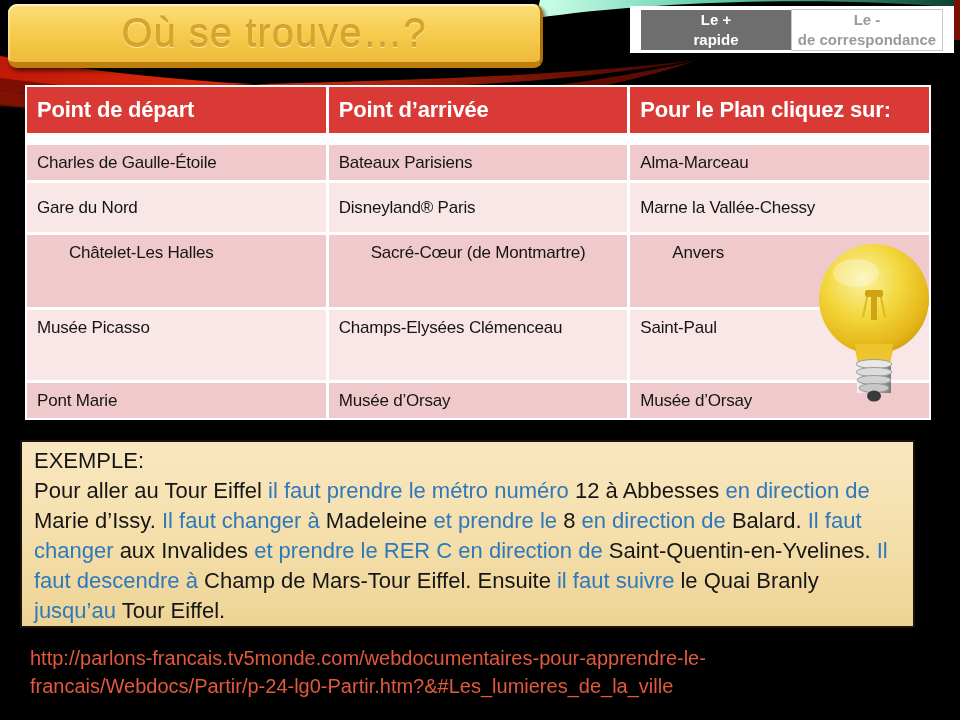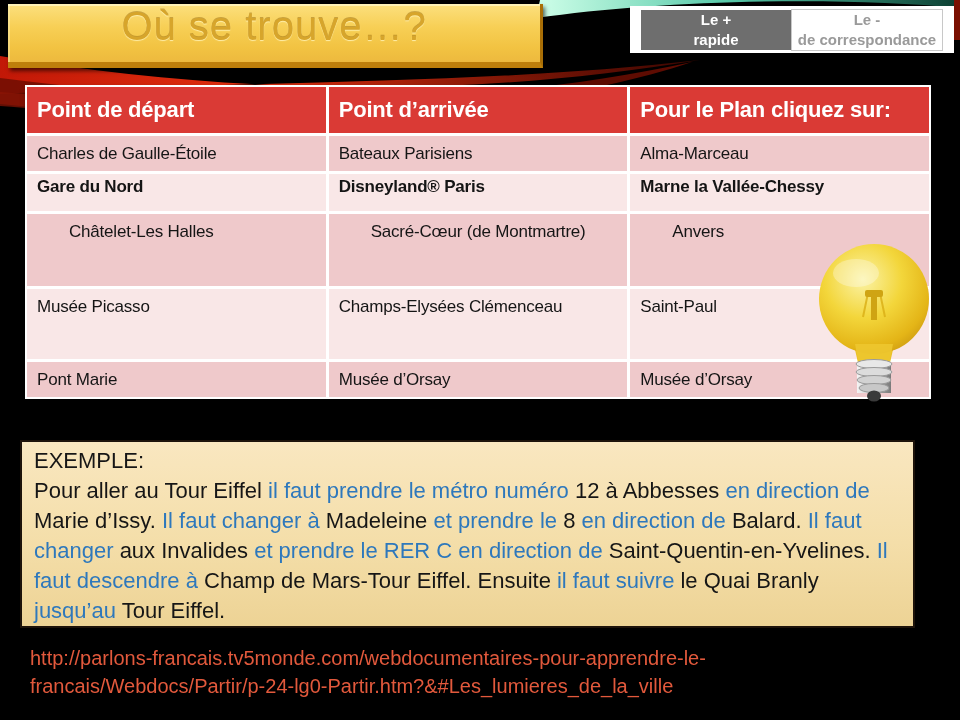--- a/index.html
+++ b/index.html
@@ -8,21 +8,21 @@
     background:#000; font-family:"Liberation Sans", sans-serif;
   }
   .bg-decor { position:absolute; left:0; top:0; z-index:0; }
 
   
   .title-box {
     position:absolute; left:8px; top:4px; width:532px; height:58px; z-index:2;
     background:linear-gradient(180deg,#FCE07E 0%,#F7CF55 40%,#F2C342 75%,#EDB93E 100%);
     border-bottom:6px solid #BE7F0C; border-right:3px solid #A96F06;
     box-shadow:inset 0 2px 0 rgba(255,255,230,.55), inset 2px 0 0 rgba(255,255,220,.35), 2px 3px 4px rgba(0,0,0,.6);
-    display:flex; align-items:flex-start; justify-content:center;
+    display:flex; align-items:center; justify-content:center;border-radius:9px;
   }
   .title-text {
     font-size:40px; letter-spacing:1px; color:#D7A52B;
     text-shadow:0 -1px 0 rgba(130,85,0,.4), 0 1px 1px rgba(255,242,180,.9);
   }
 
   
   .speed-panel {
     position:absolute; left:630px; top:6px; width:324px; height:47px; z-index:2;
     background:#fff; display:flex; align-items:center; justify-content:center;
@@ -32,32 +32,32 @@
     align-items:center; justify-content:center;
     font-size:15px; font-weight:bold; line-height:1.3; cursor:pointer;
   }
   .speed-btn.fast { background:#6E6E6E; color:#fff; }
   .speed-btn.less { background:#fff; color:#9A9A9A; border:1px solid #C8C8C8; }
 
   
   .stations-table {
     position:absolute; left:25px; top:85px; width:906px; z-index:1;
     background:#fff; padding:2px; box-sizing:border-box;
-    display:flex; flex-direction:column; gap:3px;
+    display:flex; flex-direction:column; gap:12px;
     box-shadow:3px 4px 6px rgba(0,0,0,.55);
   }
   .trow { display:flex; gap:3px; }
   .tcell {
     flex:1 1 0; padding:7px 10px; font-size:17px; color:#151515;
     line-height:1.25; letter-spacing:-0.2px;
   }
   .thead .tcell { background:#DA3A35; color:#fff; font-weight:bold; font-size:22px; padding:9px 10px; }
   .row-dark  .tcell { background:#EFC9CB; }
   .row-light .tcell { background:#F9E7E7; }
-  .tbody .trow:nth-child(2) .tcell { padding-top:2px; padding-bottom:14px;font-weight:bold; }
+  .tbody .trow:nth-child(2) .tcell { padding-top:14px; padding-bottom:14px; }
   .tbody .trow:nth-child(3) .tcell { min-height:58px;padding-left:42px; }
   .tbody .trow:nth-child(4) .tcell { min-height:56px; }
 
   
   .bulb { position:absolute; left:815px; top:241px; z-index:3; }
 
   
   .example-box {
     position:absolute; left:20px; top:440px; width:895px; height:188px; z-index:2;
     box-sizing:border-box; border:2px solid #1D130A;

